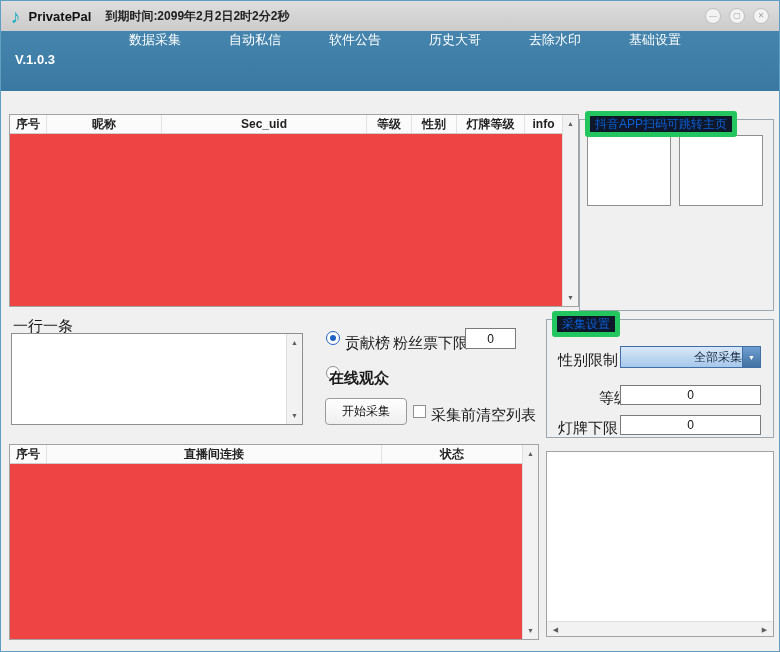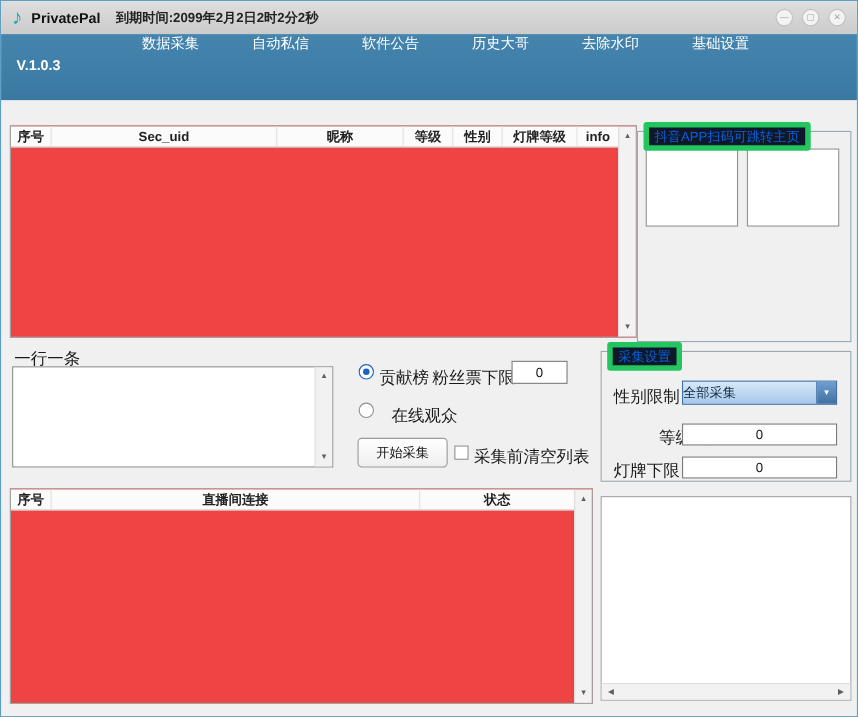--- a/index.html
+++ b/index.html
@@ -54,21 +54,21 @@
   .settings-label { left:551px; top:310px; }
   .qr-box { position:absolute; background:#fff; border:1px solid #8f8f8f; }
   .qr-box-1 { left:586px; top:134px; width:84px; height:71px; }
   .qr-box-2 { left:678px; top:134px; width:84px; height:71px; }
 
   
   .lbl { position:absolute; font-size:15px; color:#1a1a1a; white-space:nowrap; }
   .lbl-line { left:12px; top:316px; }
   .lbl-contrib { left:344px; top:333px; cursor:pointer; }
   .lbl-fans { left:392px; top:333px; }
-  .lbl-online { left:355px; top:368px; cursor:pointer; }
+  .lbl-online { left:328px; top:368px; cursor:pointer;font-weight:bold; }
   .lbl-clear { left:430px; top:405px; cursor:pointer; }
   .lbl-gender { left:557px; top:350px; }
   .lbl-level { left:557px; top:388px;margin-left:41px; }
   .lbl-badge { left:557px; top:418px; }
 
   .textarea-wrap { position:absolute; left:10px; top:332px; width:292px; height:92px; background:#fff; border:1px solid #8f8f8f; }
   .room-textarea { position:absolute; left:1px; top:1px; width:273px; height:88px; border:none; resize:none;
     outline:none; font-family:inherit; font-size:12px; background:transparent; }
 
   .radio { position:absolute; width:14px; height:14px; border-radius:50%; background:#fff; border:1px solid #8f8f8f; cursor:pointer; }
@@ -85,21 +85,21 @@
 
   .start-btn { position:absolute; left:324px; top:397px; width:82px; height:27px;
     background:linear-gradient(#ffffff,#efefef); border:1px solid #9a9a9a; border-radius:4px;
     font-size:12px; color:#111; font-family:inherit; cursor:pointer; }
 
   .checkbox { position:absolute; left:412px; top:404px; width:13px; height:13px; background:#fff; border:1px solid #8f8f8f; cursor:pointer; }
 
   .dropdown { position:absolute; left:619px; top:345px; width:141px; height:22px;
     border:1px solid #3f6fa5; background:linear-gradient(#d8e8f8,#a6c8ea);
     display:flex; align-items:center; cursor:pointer; }
-  .dd-text { flex:1; text-align:left; font-size:12px; color:#14293f; }
+  .dd-text { flex:1; text-align:right; font-size:12px; color:#14293f; }
   .dd-arrow { width:18px; height:100%; background:linear-gradient(#6f9fd2,#40719f);
     border-left:1px solid #3f6fa5; display:flex; align-items:center; justify-content:center; }
   .dd-arrow span { font-size:7px; color:#fff; line-height:7px; }
 
   .result-box { position:absolute; left:545px; top:450px; width:228px; height:186px; background:#fff; border:1px solid #a3a3a3; }
 </style>
 </head>
 <body>
 
 <div class="window">
@@ -129,22 +129,22 @@
       <span class="nav-item">软件公告</span>
       <span class="nav-item">历史大哥</span>
       <span class="nav-item">去除水印</span>
       <span class="nav-item">基础设置</span>
     </div>
   </div>
 
   <div class="panel-table user-table">
     <div class="t-header">
       <div class="t-col cu0">序号</div>
+      <div class="t-col cu1">昵称</div>
       <div class="t-col cu2">Sec_uid</div>
-      <div class="t-col cu1">昵称</div>
       <div class="t-col cu3">等级</div>
       <div class="t-col cu4">性别</div>
       <div class="t-col cu5">灯牌等级</div>
       <div class="t-col cu6">info</div>
     </div>
     <div></div>
     <div class="vscroll">
       <div class="sbtn s-up">
           <span>▲</span>
         </div>

